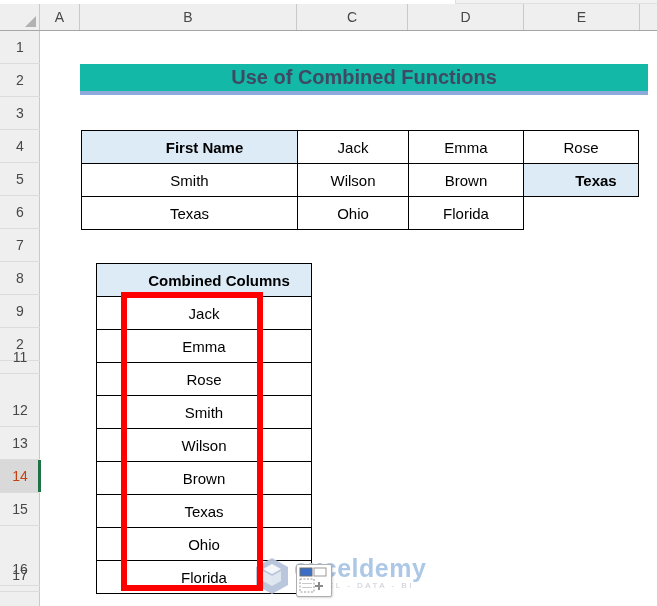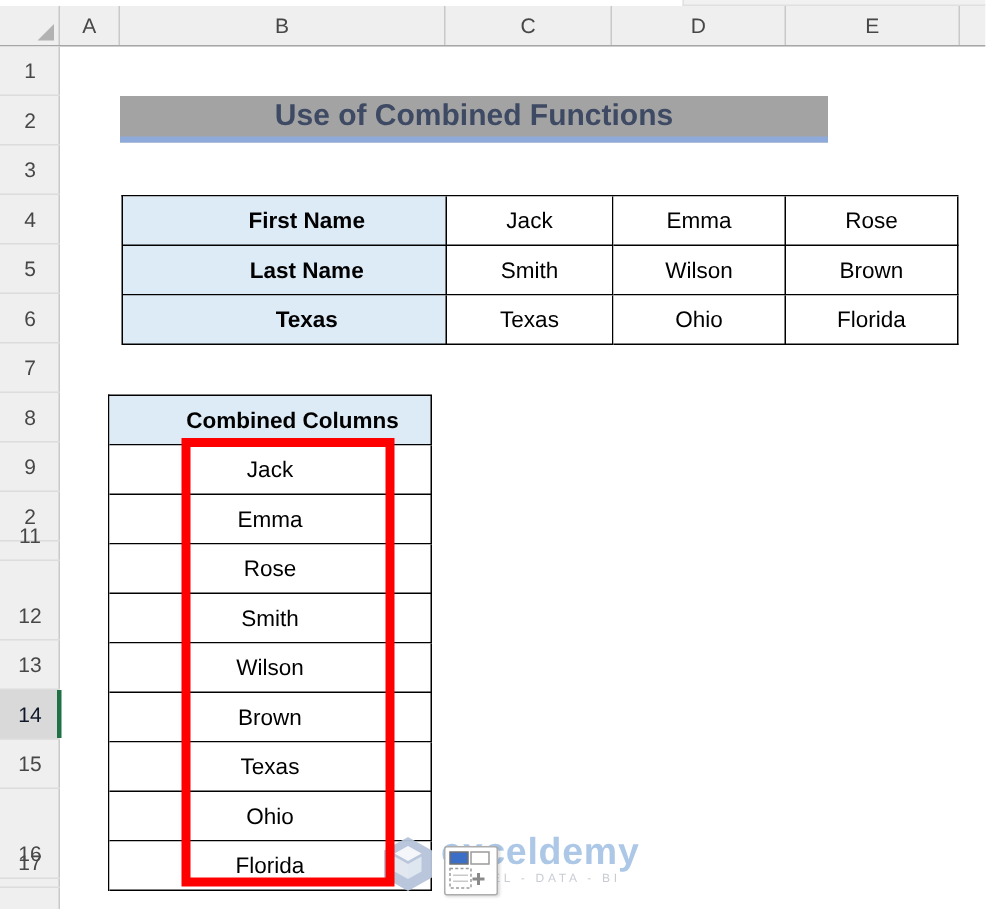--- a/index.html
+++ b/index.html
@@ -21,41 +21,41 @@
   .ch { height:100%; display:flex; align-items:center; justify-content:center;
       font-size:14px; color:#474747; border-right:1px solid #c9c9c9; }
   .ch.a{width:40px}.ch.b{width:217px}.ch.c{width:111px}.ch.d{width:116px}.ch.e{width:116px}
   .ch.filler{width:17px;border-right:none}
 
   
   .row-col { position:absolute; left:0; top:31px; width:40px; height:575px;
       background:#efefef; border-right:1px solid #c9c9c9; }
   .rh { position:absolute; left:0; width:40px; height:33px; display:flex; align-items:center;
       justify-content:center; font-size:14px; color:#474747; border-bottom:1px solid #dcdcdc; }
-  .rh.active { background:#d9d9d9; color:#0f172a; }
+  .rh.active { background:#d9d9d9; color:#c2410c; }
   .rh.active::after { content:""; position:absolute; right:-1px; top:0; width:3px; height:100%;
       background:#1e7145; }
   .rh.partial { height:13px; border-bottom:none; }
 
   
-  .title-cell { position:absolute; left:80px; top:64px; width:472px; height:31px;
-      background:#a3a3a3; border-bottom:4px solid #8eaadb; display:flex; align-items:center;
+  .title-cell { position:absolute; left:80px; top:64px; width:568px; height:31px;
+      background:#14b8a6; border-bottom:4px solid #8eaadb; display:flex; align-items:center;
       justify-content:center; font-weight:bold; font-size:20px; color:#3e4a63; }
 
   
   .xl-table { position:absolute; display:grid; border-top:1.5px solid #000;
       border-left:1.5px solid #000; background:#fff; z-index:1; }
   .cell { display:flex; align-items:center; justify-content:center; font-size:15px;
       color:#000; border-right:1.5px solid #000; border-bottom:1.5px solid #000;
       background:#fff; overflow:hidden; }
   .cell.hdr { background:#ddebf7; font-weight:bold;padding-left:30px; }
 
   #table1 { left:81px; top:130px; grid-template-columns:216px 111px 115px 115px;
       grid-auto-rows:33px; }
-  #combined { left:72px; top:263px; grid-template-columns:215px; grid-auto-rows:33px; }
+  #combined { left:96px; top:263px; grid-template-columns:215px; grid-auto-rows:33px; }
 
   
   .red-rect { position:absolute; left:121px; top:292px; width:142px; height:299px;
       border:6px solid #fe0000; z-index:3; pointer-events:none; }
 
   
   .watermark { position:absolute; left:254px; top:556px; z-index:2; display:flex;
       align-items:flex-start; opacity:.95; }
   .wm-text { margin-left:4px; }
   .wm-brand { font-size:25px; font-weight:bold; color:#a9c6e6; line-height:24px;
@@ -110,21 +110,20 @@
     <div class="rh partial" style="top:561px"></div>
   </div>
 
   <div class="title-cell">Use of Combined Functions</div>
 
   <div id="table1" class="xl-table">
     <div class="cell hdr">First Name</div>
     <div class="cell">Jack</div>
     <div class="cell">Emma</div>
     <div class="cell">Rose</div>
-    <div class="cell hdr">Last Name</div>
     <div class="cell">Smith</div>
     <div class="cell">Wilson</div>
     <div class="cell">Brown</div>
     <div class="cell hdr">Texas</div>
     <div class="cell">Texas</div>
     <div class="cell">Ohio</div>
     <div class="cell">Florida</div>
   </div>
 
   <div id="combined" class="xl-table">

